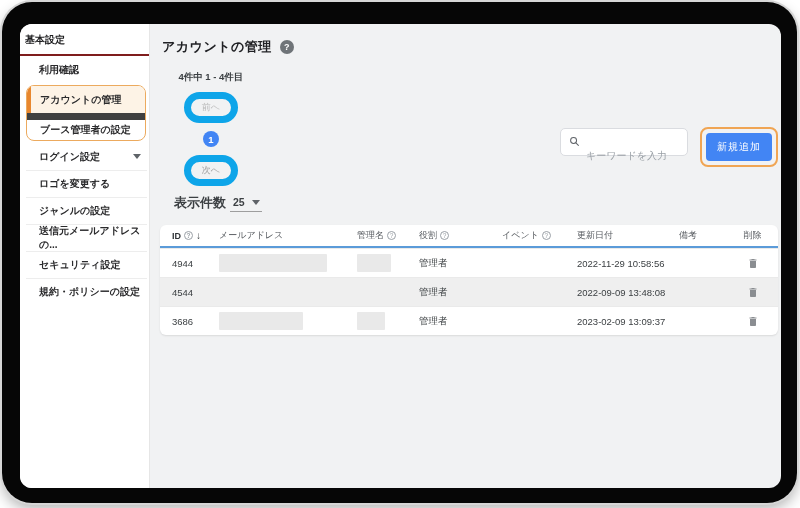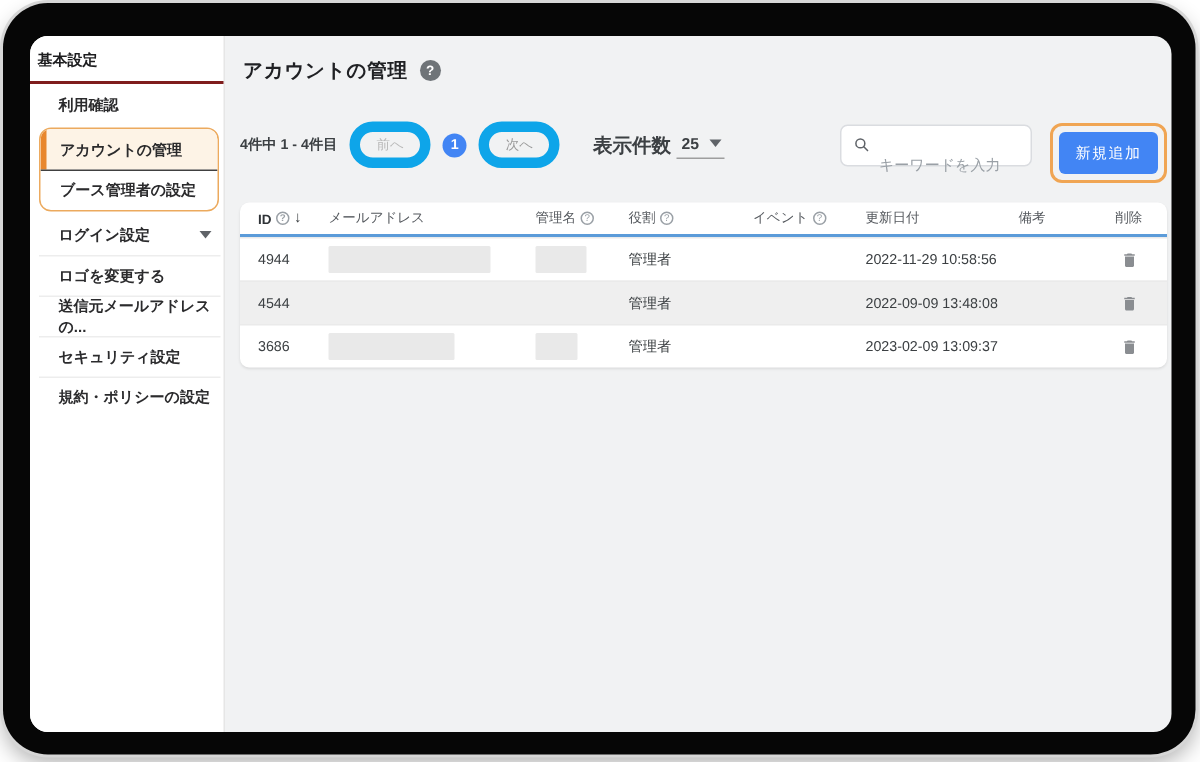--- a/index.html
+++ b/index.html
@@ -30,37 +30,37 @@
   }
   .nav-item .sep { position: absolute; left: 6px; right: 2px; top: 0; border-top: 1px solid #ededed; }
   .active-group {
     margin: 2px 3px 2px 6px; border: 1.5px solid #ecaa5e; border-radius: 8px; overflow: hidden;
   }
   .active-group .nav-item { padding-left: 13px; }
   .active-group .nav-item.active { background: #fdf3e6; }
   .active-group .nav-item.active::before {
     content: ""; position: absolute; left: 0; top: 0; bottom: 0; width: 4px; background: #e8872e;
   }
-  .active-group .nav-item + .nav-item { border-top: 1px solid #404040; }
+  .active-group .nav-item + .nav-item { border-top: 7px solid #404040; }
   .caret-down {
     width: 0; height: 0; margin-left: auto;
     border-left: 4px solid transparent; border-right: 4px solid transparent; border-top: 5px solid #5f6368;
   }
 
   
   .main { flex: 1; padding: 14px 3px 0 10px; min-width: 0; }
   .title-row { display: flex; align-items: center; gap: 8px; margin-left: 2px; }
   .page-title { font-size: 13px; font-weight: bold; color: #202124; letter-spacing: .5px; }
   .help-icon {
     width: 14px; height: 14px; border-radius: 50%; background: #6f7478; color: #fff;
     font-size: 9px; font-weight: bold; display: flex; align-items: center; justify-content: center; cursor: pointer;
   }
 
   .controls-row { margin-top: 15px; display: flex; align-items: center; justify-content: space-between; }
-  .pager { display: flex; align-items: center; gap: 8px; }
+  .pager { display: flex; align-items: center; gap: 8px; flex-direction: column; }
   .pager-summary { font-size: 9.5px; font-weight: bold; color: #3c4043; }
   .pill {
     font-size: 9px; color: #b8b8b8; border: 7px solid #0ea5e9; border-radius: 999px;
     padding: 4px 11px; background: transparent; cursor: pointer; line-height: 1;
   }
   .pill.next { color: #9a9a9a; }
   .page-bubble {
     width: 16px; height: 16px; border-radius: 50%; background: #4285f4; color: #fff;
     font-size: 9.5px; font-weight: bold; display: flex; align-items: center; justify-content: center; cursor: pointer;
   }
@@ -143,20 +143,24 @@
         <div class="nav-item">
           <span>ログイン設定</span>
           <span class="caret-down"></span>
         </div>
         <div class="nav-item">
           <span class="sep"></span>
           <span>ロゴを変更する</span>
         </div>
         <div class="nav-item">
           <span class="sep"></span>
+          <span>ジャンルの設定</span>
+        </div>
+        <div class="nav-item">
+          <span class="sep"></span>
           <span>送信元メールアドレスの...</span>
         </div>
         <div class="nav-item">
           <span class="sep"></span>
           <span>セキュリティ設定</span>
         </div>
         <div class="nav-item">
           <span class="sep"></span>
           <span>規約・ポリシーの設定</span>
         </div>

